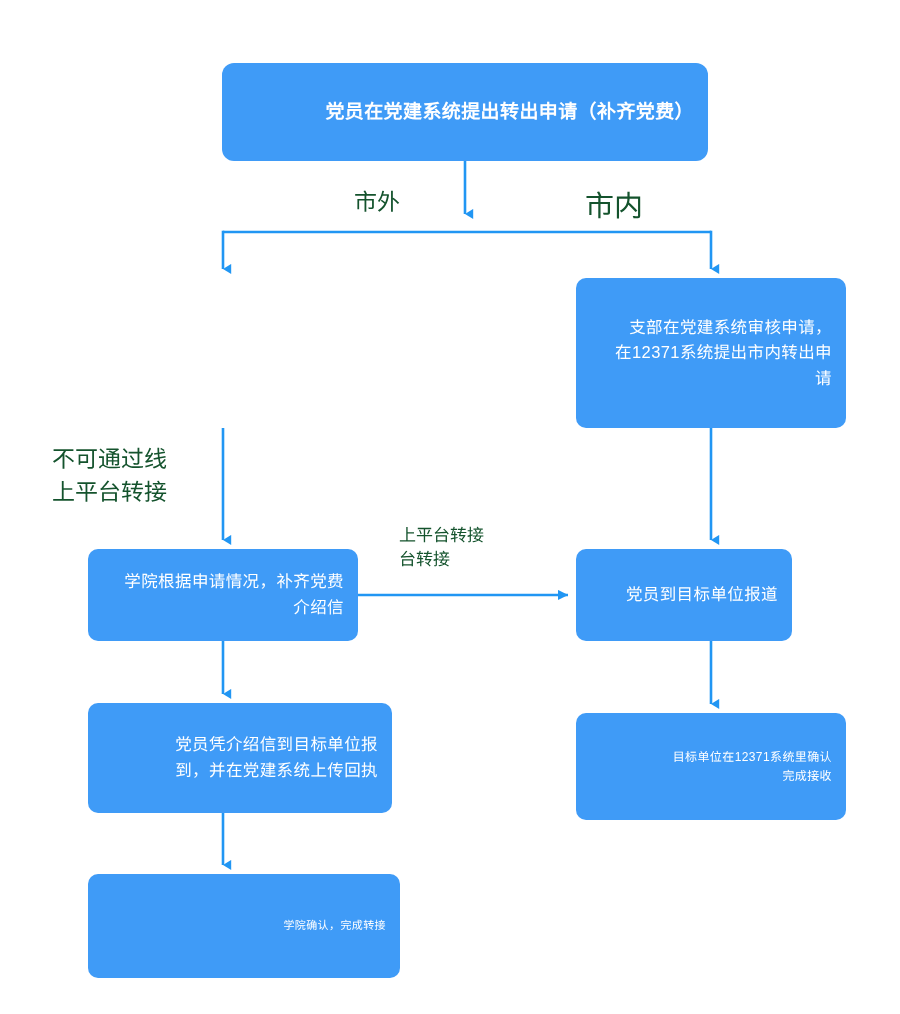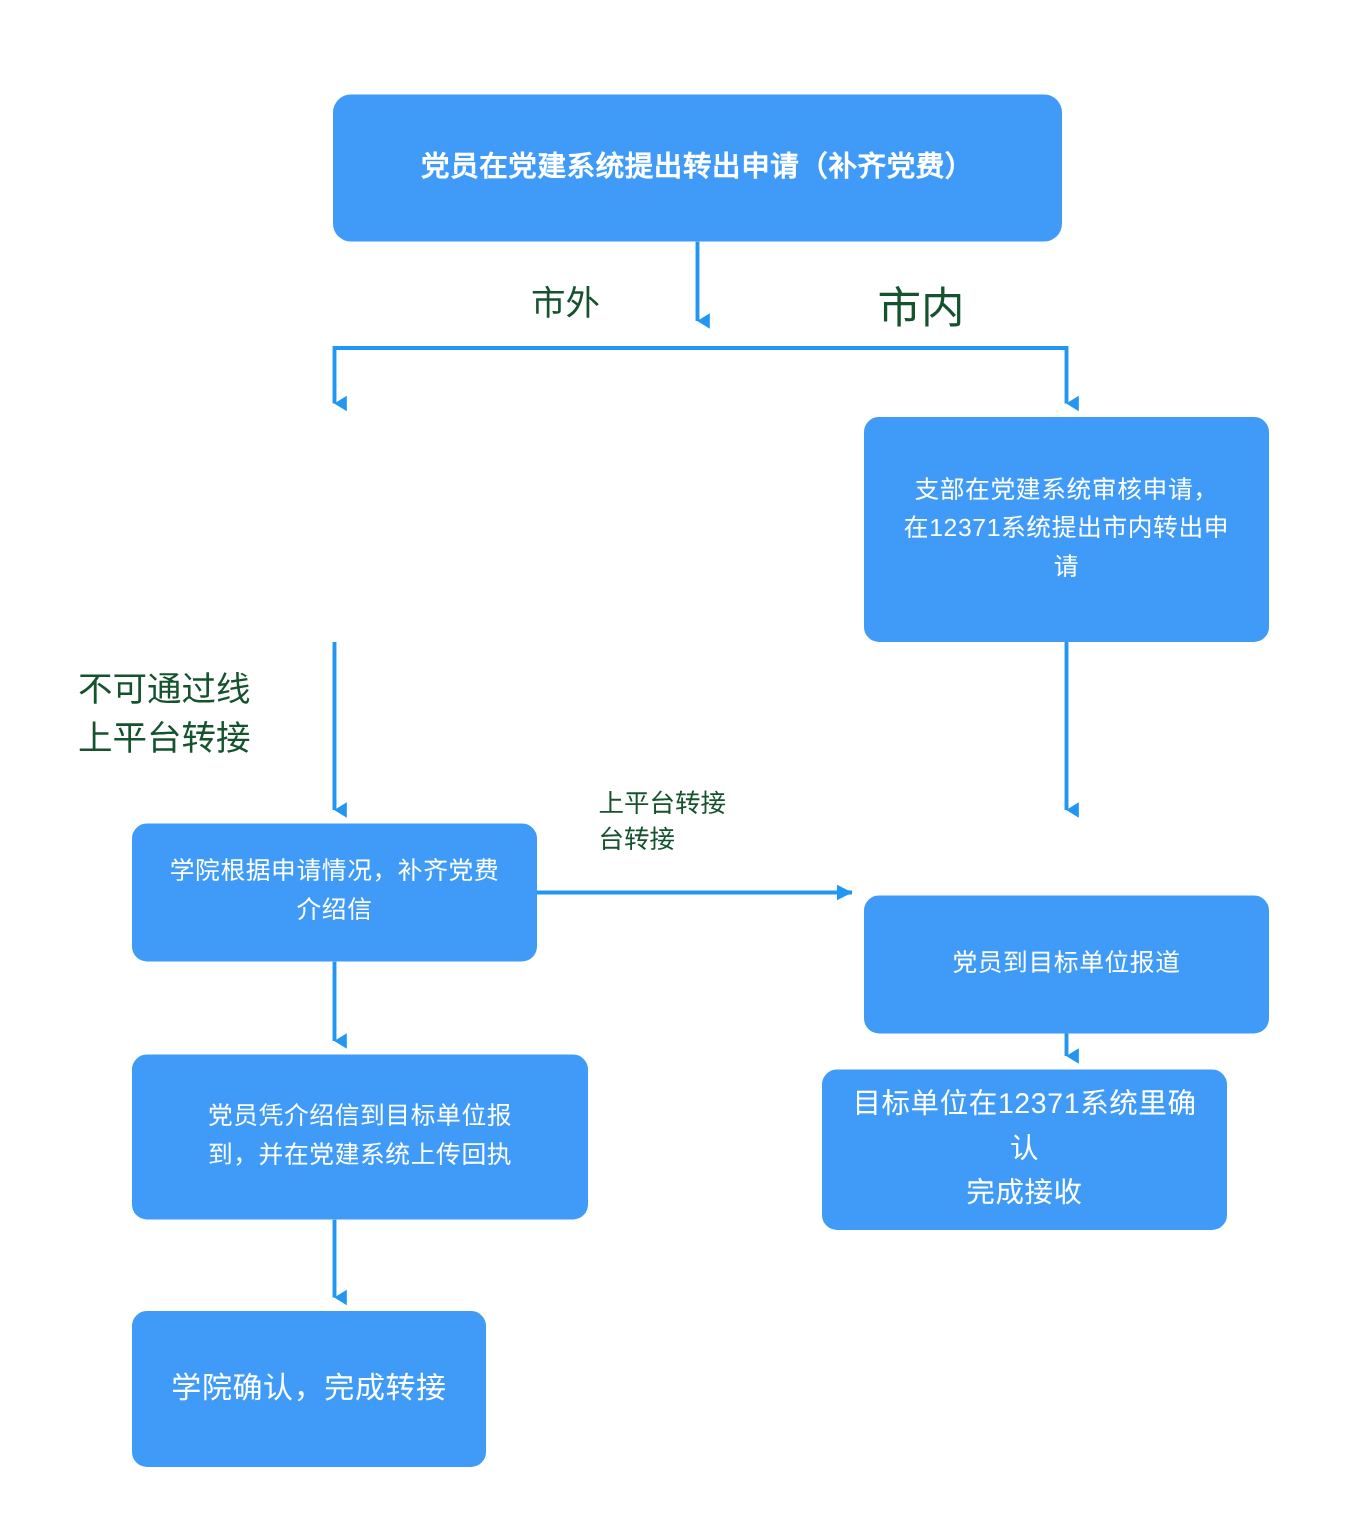--- a/index.html
+++ b/index.html
@@ -33,21 +33,21 @@
   
   .node {
     position: absolute;
     box-sizing: border-box;
     background: #3f9bf7;
     border-radius: 10px;
     color: #ffffff;
     display: flex;
     align-items: center;
     justify-content: center;
-    text-align: center;
+    text-align: right;
     line-height: 1.55;
     padding: 6px 14px;
     letter-spacing: 0.4px;
     z-index: 2;
   }
   .node-text {
     display: block;
     width: 100%;
     white-space: pre-line;
   }
@@ -74,47 +74,46 @@
   .node-mid-left {
     left: 88px;
     top: 549px;
     width: 270px;
     height: 92px;
     font-size: 16.5px;
   }
   .node-mid-right {
     left: 576px;
     top: 549px;
-    width: 270px;
+    width: 216px;
     height: 92px;
     font-size: 16.5px;
-    margin-top: 48px;
   }
 
   .node-low-left {
     left: 88px;
     top: 703px;
     width: 304px;
     height: 110px;
     font-size: 16.5px;
   }
   .node-low-right {
-    left: 548px;
+    left: 576px;
     top: 713px;
     width: 270px;
     height: 107px;
-    font-size: 19px;
+    font-size: 12px;
   }
 
   .node-end {
     left: 88px;
     top: 874px;
-    width: 236px;
+    width: 312px;
     height: 104px;
-    font-size: 20px;
+    font-size: 11px;
   }
 
   
   .edge-label {
     position: absolute;
     color: #14532d;
     text-align: left;
     line-height: 1.42;
     white-space: pre-line;
     z-index: 3;

